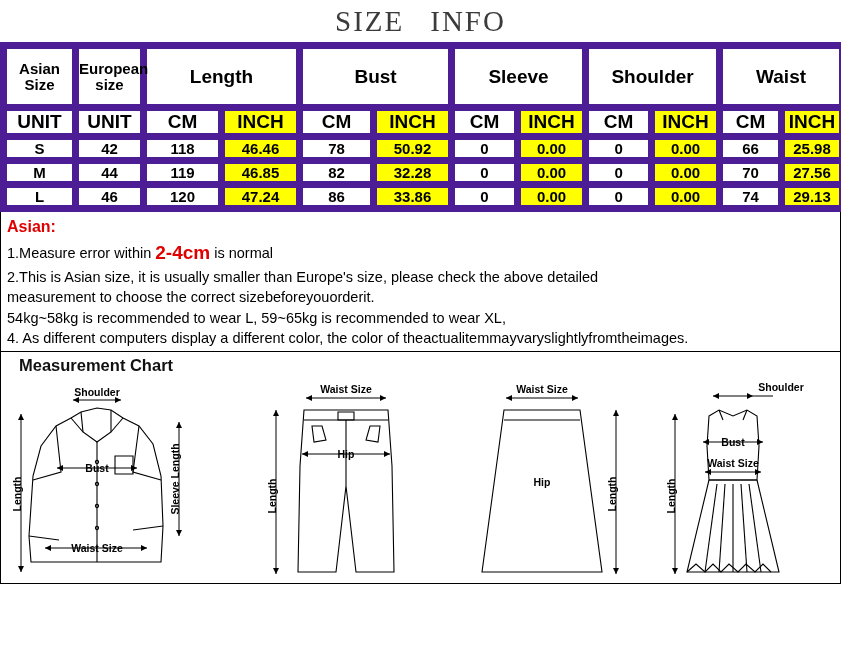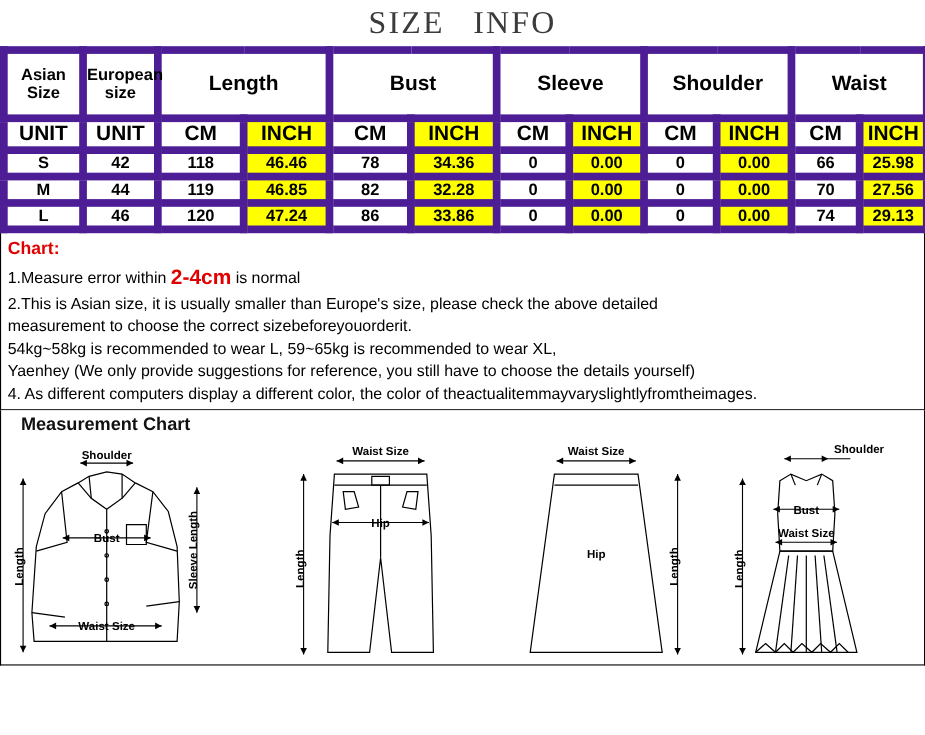--- a/index.html
+++ b/index.html
@@ -164,21 +164,21 @@
         <td>CM</td>
         <td class="yellow">INCH</td>
       </tr>
 
       <tr class="data-row">
         <td>S</td>
         <td>42</td>
         <td>118</td>
         <td class="yellow">46.46</td>
         <td>78</td>
-        <td class="yellow">34.36</td>
+        <td class="yellow">50.92</td>
         <td>0</td>
         <td class="yellow">0.00</td>
         <td>0</td>
         <td class="yellow">0.00</td>
         <td>66</td>
         <td class="yellow">25.98</td>
       </tr>
       <tr class="data-row">
         <td>M</td>
         <td>44</td>
@@ -204,26 +204,25 @@
         <td class="yellow">0.00</td>
         <td>0</td>
         <td class="yellow">0.00</td>
         <td>74</td>
         <td class="yellow">29.13</td>
       </tr>
     </tbody>
   </table>
 
   <div class="note">
-    <div class="note-title">Chart:</div>
+    <div class="note-title">Asian:</div>
     <div class="line"><span>1.Measure error within </span><span class="hl">2-4cm</span><span> is normal</span></div>
     <div class="line">2.This is Asian size, it is usually smaller than Europe's size, please check the above detailed</div>
     <div class="line">measurement to choose the correct sizebeforeyouorderit.</div>
     <div class="line">54kg~58kg is recommended to wear L, 59~65kg is recommended to wear XL,</div>
-    <div class="line">Yaenhey (We only provide suggestions for reference, you still have to choose the details yourself)</div>
     <div class="line">4. As different computers display a different color, the color of theactualitemmayvaryslightlyfromtheimages.</div>
   </div>
 
   <div class="chart-wrap">
     <div class="chart-title">Measurement Chart</div>
 
     <div class="figs">
 
       <div class="fig fig1">
         <svg width="215" height="206" viewBox="0 0 215 206">

